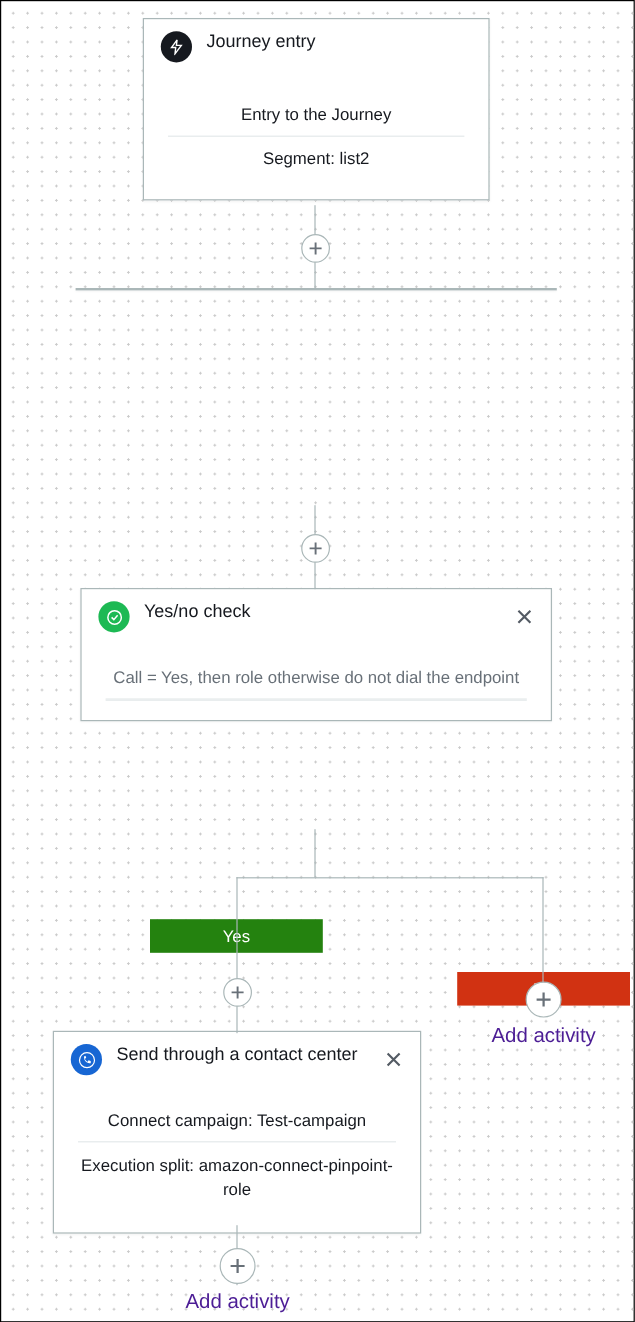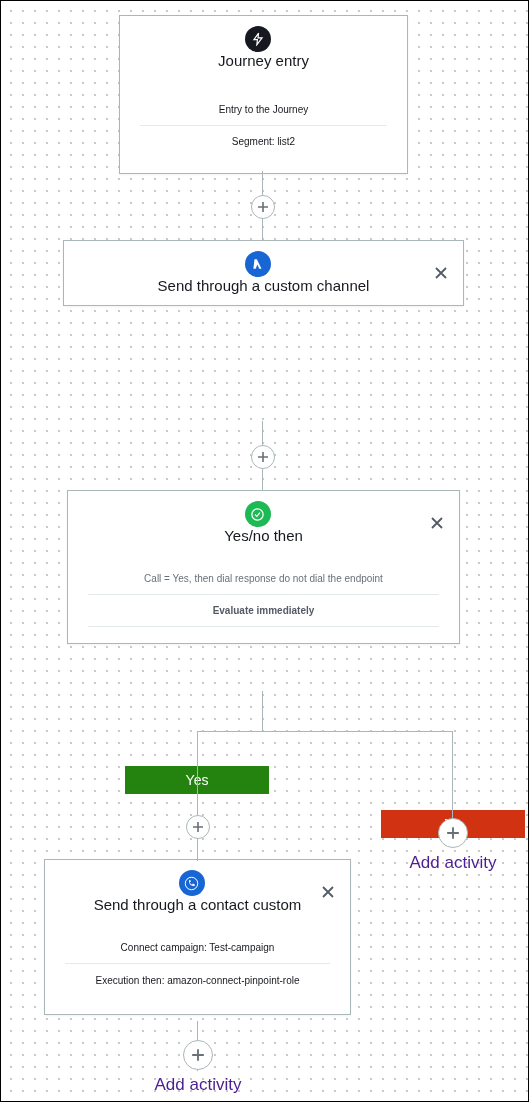--- a/index.html
+++ b/index.html
@@ -25,25 +25,23 @@
     height: 100%;
   }
   .node {
     position: absolute;
     background: #fff;
     border: 1px solid #aab7b8;
     box-shadow: 0 1px 2px rgba(0,0,0,0.05);
   }
   .node-header {
     display: flex;
-    align-items: center;
     padding: 10px 14px;
     border-bottom: 1px solid transparent;
     position: relative;
-    flex-direction: column;
   }
   .icon-circle {
     width: 26px; height: 26px;
     border-radius: 50%;
     display: flex;
     align-items: center;
     justify-content: center;
     margin-right: 12px;
     flex-shrink: 0;
   }
@@ -63,21 +61,21 @@
     width: 20px; height: 20px;
     cursor: pointer;
     color: #545b64;
     display:flex;align-items:center;justify-content:center;
   }
   .node-body {
     padding: 14px 16px 16px 16px;
   }
   .body-line {
     text-align: center;
-    font-size: 10px;
+    font-size: 14px;
     color: #16191f;
     padding: 10px 0;
   }
   .body-line.muted { color: #687078; }
   .hr {
     height: 1px;
     background: #e4e9ea;
     margin: 0 4px;
   }
   .plus-btn {
@@ -151,60 +149,46 @@
     </div>
   </div>
 
   <div class="plus-btn" style="left:262px;top:206px;">
     <svg width="12" height="12" viewBox="0 0 12 12">
         <path d="M6 1v10M1 6h10" stroke="#687078" stroke-width="1.6"></path>
       </svg>
   </div>
 
   <div class="node" style="left:62px;top:239px;width:401px;">
-    <div class="node-header">
-      <div class="icon-circle blue">
-        <svg width="14" height="14" viewBox="0 0 24 24">
-            <path d="M6 4 L10 4 L18 20 L14 20 L11 13 L8 20 L4 20 Z" fill="#fff"></path>
-          </svg>
-      </div>
-      <div class="node-title">Send through a custom channel</div>
-      <div class="close-btn">
-        <svg width="14" height="14" viewBox="0 0 14 14">
-            <path d="M2 2 L12 12 M12 2 L2 12" stroke="#545b64" stroke-width="1.8"></path>
-          </svg>
-      </div>
-    </div>
   </div>
 
   <div class="plus-btn" style="left:262px;top:456px;">
     <svg width="12" height="12" viewBox="0 0 12 12">
         <path d="M6 1v10M1 6h10" stroke="#687078" stroke-width="1.6"></path>
       </svg>
   </div>
 
   <div class="node" style="left:66px;top:489px;width:393px;">
     <div class="node-header">
       <div class="icon-circle green">
         <svg width="15" height="15" viewBox="0 0 24 24">
             <circle cx="12" cy="12" r="9" fill="none" stroke="#fff" stroke-width="2"></circle>
             <path d="M8 12 l3 3 l5 -6" stroke="#fff" stroke-width="2" fill="none"></path>
           </svg>
       </div>
-      <div class="node-title">Yes/no then</div>
+      <div class="node-title">Yes/no check</div>
       <div class="close-btn">
         <svg width="14" height="14" viewBox="0 0 14 14">
             <path d="M2 2 L12 12 M12 2 L2 12" stroke="#545b64" stroke-width="1.8"></path>
           </svg>
       </div>
     </div>
     <div class="node-body">
-      <div class="body-line muted" style="padding-top:4px;">Call = Yes, then dial response do not dial the endpoint</div>
-      <div class="hr"></div>
-      <div class="body-line bold" style="color:#545b64;">Evaluate immediately</div>
+      <div class="body-line muted" style="padding-top:4px;">Call = Yes, then role otherwise do not dial the endpoint</div>
+      <div class="hr"></div>
       <div class="hr"></div>
     </div>
   </div>
 
   <div class="branch-label yes-label" style="left:196px;top:765px;">Yes</div>
   <div class="branch-label no-label" style="left:452px;top:765px;margin-top:44px;">No</div>
 
   <div class="plus-btn" style="left:197px;top:826px;">
     <svg width="12" height="12" viewBox="0 0 12 12">
         <path d="M6 1v10M1 6h10" stroke="#687078" stroke-width="1.6"></path>
@@ -219,31 +203,31 @@
   <div class="add-activity" style="left:452px;top:852px;">Add activity</div>
 
   <div class="node" style="left:43px;top:858px;width:307px;">
     <div class="node-header">
       <div class="icon-circle blue">
         <svg width="15" height="15" viewBox="0 0 24 24">
             <circle cx="12" cy="12" r="10" fill="none" stroke="#fff" stroke-width="1.6"></circle>
             <path d="M8 7 c0 6 3 9 9 9 l0 -3 l-3 -1 l-1 2 c-2 -1 -3 -2 -4 -4 l2 -1 l-1 -3 z" fill="#fff"></path>
           </svg>
       </div>
-      <div class="node-title">Send through a contact custom</div>
+      <div class="node-title">Send through a contact center</div>
       <div class="close-btn">
         <svg width="14" height="14" viewBox="0 0 14 14">
             <path d="M2 2 L12 12 M12 2 L2 12" stroke="#545b64" stroke-width="1.8"></path>
           </svg>
       </div>
     </div>
     <div class="node-body">
       <div class="body-line" style="padding-top:4px;">Connect campaign: Test-campaign</div>
       <div class="hr"></div>
-      <div class="body-line" style="line-height:1.4;">Execution then: amazon-connect-pinpoint-role</div>
+      <div class="body-line" style="line-height:1.4;">Execution split: amazon-connect-pinpoint-role</div>
     </div>
   </div>
 
   <div class="plus-btn" style="left:197px;top:1054px;width:30px;height:30px;">
     <svg width="14" height="14" viewBox="0 0 12 12">
         <path d="M6 1v10M1 6h10" stroke="#687078" stroke-width="1.6"></path>
       </svg>
   </div>
   <div class="add-activity" style="left:197px;top:1074px;">Add activity</div>
 

